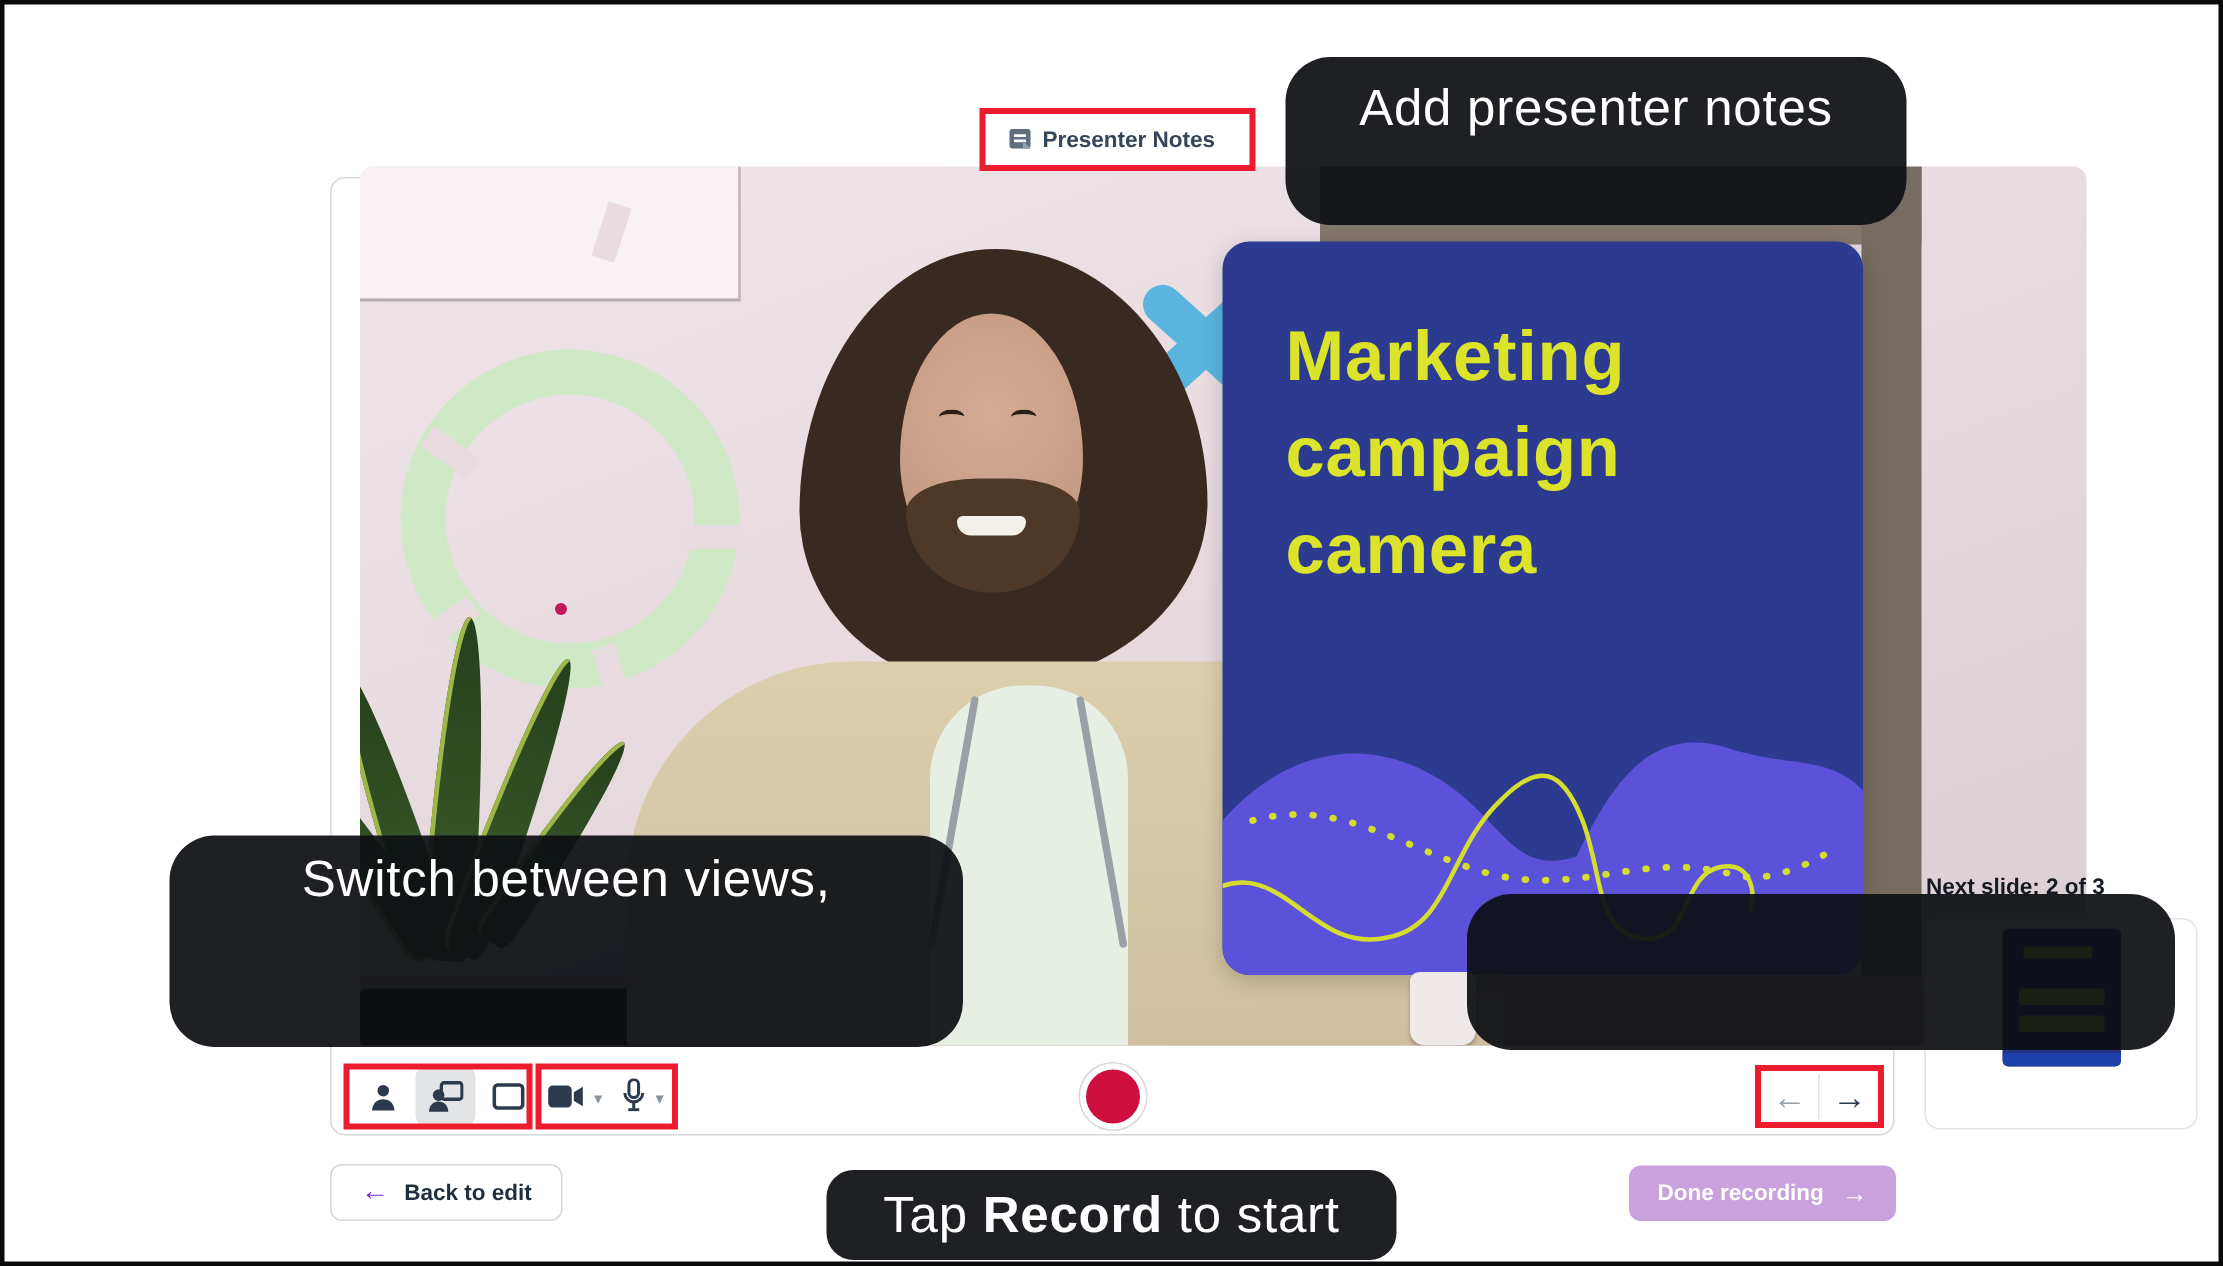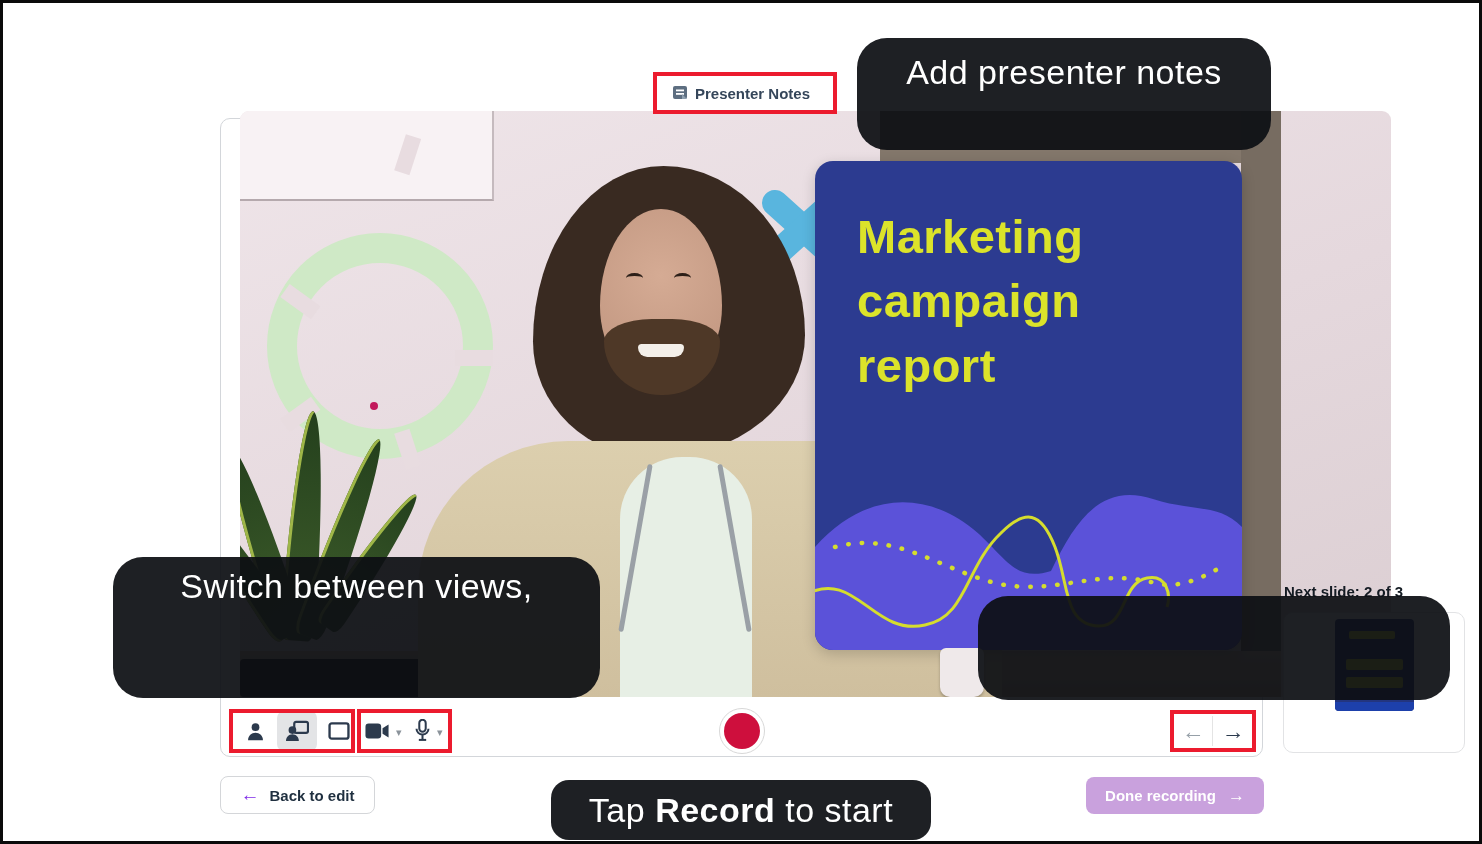--- a/index.html
+++ b/index.html
@@ -95,21 +95,21 @@
               border:1px solid #e2e3e5;border-radius:10px;box-sizing:border-box;z-index:5;}
   .thumb{position:absolute;left:51px;top:6px;width:79px;height:92px;background:#23357f;border-radius:4px;overflow:hidden;}
   .thumb .bar{position:absolute;background:#d5d92b;border-radius:2px;}
   .thumb .strip{position:absolute;left:0;bottom:0;width:79px;height:9px;background:#1d40ab;}
 
   
   .tip{position:absolute;background:var(--tooltip-bg,rgba(13,15,19,.93));color:#fff;border-radius:30px;
        text-align:center;font-size:34px;font-weight:400;z-index:50;letter-spacing:.5px;}
   .tip span{display:block;line-height:42px;}
   .tip-notes{left:857px;top:38px;width:414px;height:112px;padding-top:13px;box-sizing:border-box;}
-  .tip-views{left:113px;top:557px;width:487px;height:141px;padding-top:8px;box-sizing:border-box;}
+  .tip-views{left:113px;top:557px;width:529px;height:141px;padding-top:8px;box-sizing:border-box;}
   .tip-arrows{left:978px;top:596px;width:472px;height:104px;padding-top:10px;box-sizing:border-box;}
   .tip-record{left:551px;top:761px;width:380px;height:60px;line-height:60px;border-radius:18px;margin-top:19px;}
   .tip-record .b{font-weight:700;}
 
   
   .back-btn{position:absolute;left:220px;top:776px;width:155px;height:38px;background:#fff;
             border:1px solid #d4d6d9;border-radius:8px;display:flex;align-items:center;justify-content:center;
             gap:10px;font-size:15px;font-weight:700;color:#1f2f3f;cursor:pointer;z-index:10;box-sizing:border-box;}
   .back-btn .arr{color:var(--back-arrow-purple,#7d2ae8);font-size:19px;font-weight:400;}
   .done-btn{position:absolute;left:1086px;top:777px;width:178px;height:37px;background:var(--done-purple,#c9a1dd);
@@ -171,21 +171,21 @@
     <div class="face"></div>
     <div class="eye" style="left:386px;top:162px;"></div>
     <div class="eye" style="left:434px;top:162px;"></div>
     <div class="beard"></div>
     <div class="smile"></div>
 
     <div class="slide">
       <div class="slide-title">
         <span>Marketing</span>
         <span>campaign</span>
-        <span>report</span>
+        <span>camera</span>
       </div>
       <svg class="wave" viewBox="0 0 427 175">
         <path d="M0 72 C 48 18, 108 14, 158 54 C 190 80, 198 108, 236 96 C 262 42, 288 8, 338 24 C 378 37, 404 28, 427 52 L 427 175 L 0 175 Z" fill="#5b52d9"></path>
         <path d="M-10 120 C 40 92, 58 162, 110 150 C 152 142, 150 92, 186 58 C 210 34, 226 36, 240 72 C 254 108, 248 150, 284 151 C 312 151, 306 108, 332 103 C 352 99, 356 120, 352 132" fill="none" stroke="#d5dd2e" stroke-width="3"></path>
         <path d="M 20 72 C 80 56, 120 92, 180 108 C 240 122, 280 92, 340 108 C 362 114, 386 104, 406 92" fill="none" stroke="#d5dd2e" stroke-width="4.5" stroke-linecap="round" stroke-dasharray="0.5 13"></path>
       </svg>
     </div>
     <div class="cup"></div>
   </div>
 

